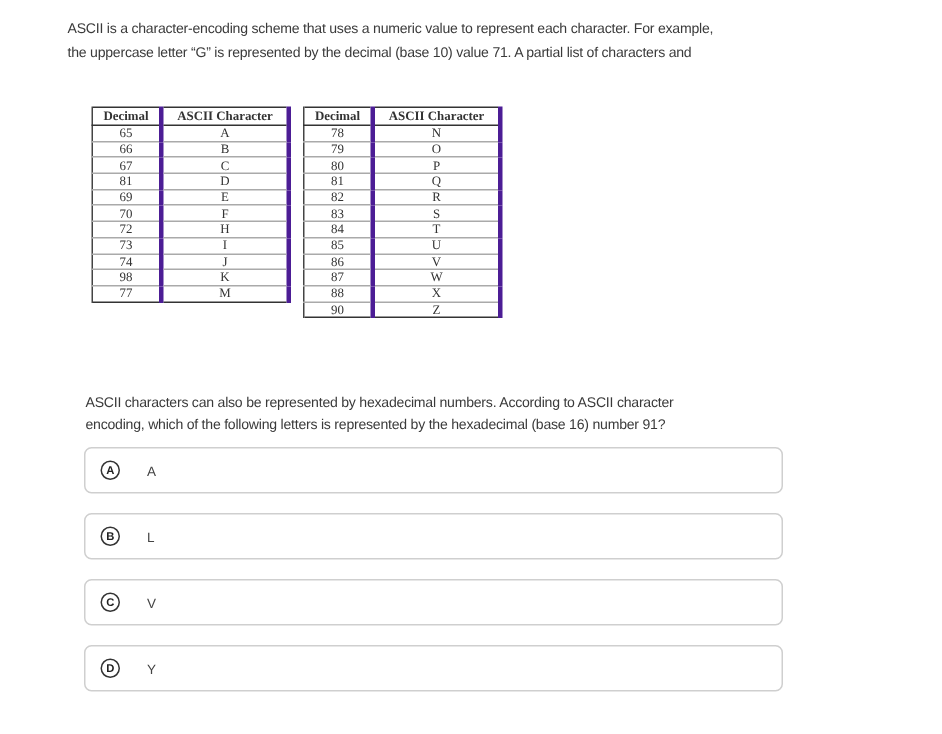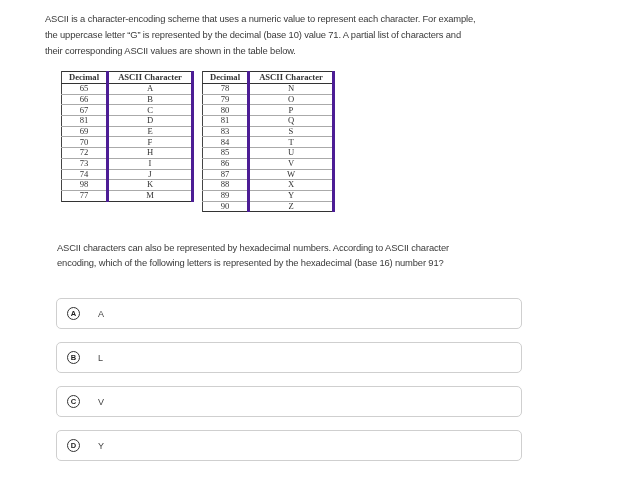--- a/index.html
+++ b/index.html
@@ -13,38 +13,37 @@
                 border: 1.3px solid #333; }
   table.ascii th, table.ascii td { border-left: 1px solid #444; border-right: 3px solid #4c1d95;
                 padding: 0; height: 9.7px; line-height: 9.4px; text-align: center; }
   table.ascii th { font-weight: bold; border-bottom: 1.2px solid #333; height: 11px; }
   table.ascii td { border-bottom: 1px solid #aaa; }
   table.ascii tr:last-child td { border-bottom: none; }
   #t1 { left: 61px; }
   #t2 { left: 202px; }
   .col-dec { width: 44px; }
   .col-chr { width: 82px; }
-  .question { position: absolute; left: 57px; top: 240px; width: 480px;
+  .question { position: absolute; left: 57px; top: 260px; width: 480px;
               font-size: 9.4px; line-height: 15px; color: #3a3a3a; letter-spacing: -0.15px; }
   .question p { margin: 0; }
   .option { position: absolute; left: 56px; width: 466px; height: 31px;
             border: 1px solid #cfcfcf; border-radius: 5px; box-sizing: border-box;
             display: flex; align-items: center; cursor: pointer; background: #fff; }
   .badge { width: 13px; height: 13px; border: 1.4px solid #333; border-radius: 50%;
            box-sizing: border-box; margin-left: 10px; display: flex; align-items: center;
            justify-content: center; font-size: 7.5px; font-weight: bold; color: #222; }
   .opt-text { margin-left: 18px; font-size: 9px; color: #444; }
 </style>
 </head>
 <body>
 
 <div class="intro">
   <p>ASCII is a character-encoding scheme that uses a numeric value to represent each character. For example,</p>
   <p>the uppercase letter “G” is represented by the decimal (base 10) value 71. A partial list of characters and</p>
-  <p>their corresponding ASCII values are shown in the table below.</p>
 </div>
 
 <table class="ascii" id="t1">
   <thead>
     <tr>
       <th class="col-dec">Decimal</th>
       <th class="col-chr">ASCII Character</th>
     </tr>
   </thead>
   <tbody id="t1-body">
@@ -113,20 +112,24 @@
       </tr>
       <tr>
         <td>80</td>
         <td>P</td>
       </tr>
       <tr>
         <td>81</td>
         <td>Q</td>
       </tr>
       <tr>
+        <td>82</td>
+        <td>R</td>
+      </tr>
+      <tr>
         <td>83</td>
         <td>S</td>
       </tr>
       <tr>
         <td>84</td>
         <td>T</td>
       </tr>
       <tr>
         <td>85</td>
         <td>U</td>
@@ -135,24 +138,20 @@
         <td>86</td>
         <td>V</td>
       </tr>
       <tr>
         <td>87</td>
         <td>W</td>
       </tr>
       <tr>
         <td>88</td>
         <td>X</td>
-      </tr>
-      <tr>
-        <td>89</td>
-        <td>Y</td>
       </tr>
       <tr>
         <td>90</td>
         <td>Z</td>
       </tr>
     </tbody>
 </table>
 
 <div class="question">
   <p>ASCII characters can also be represented by hexadecimal numbers. According to ASCII character</p>

